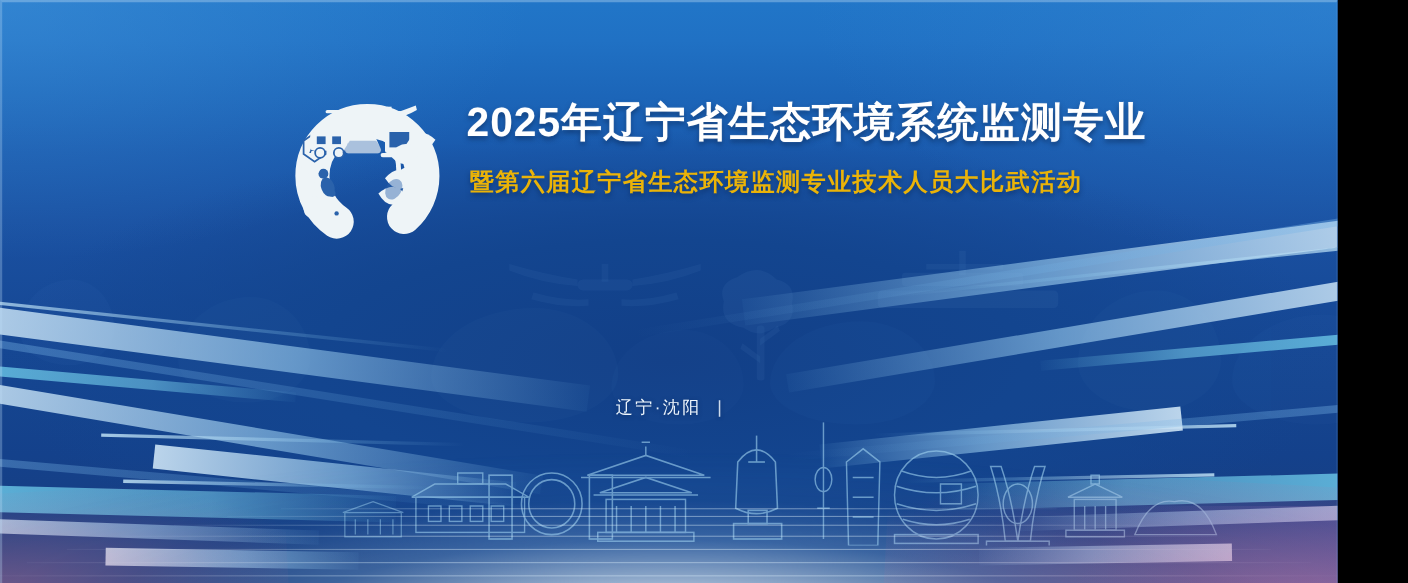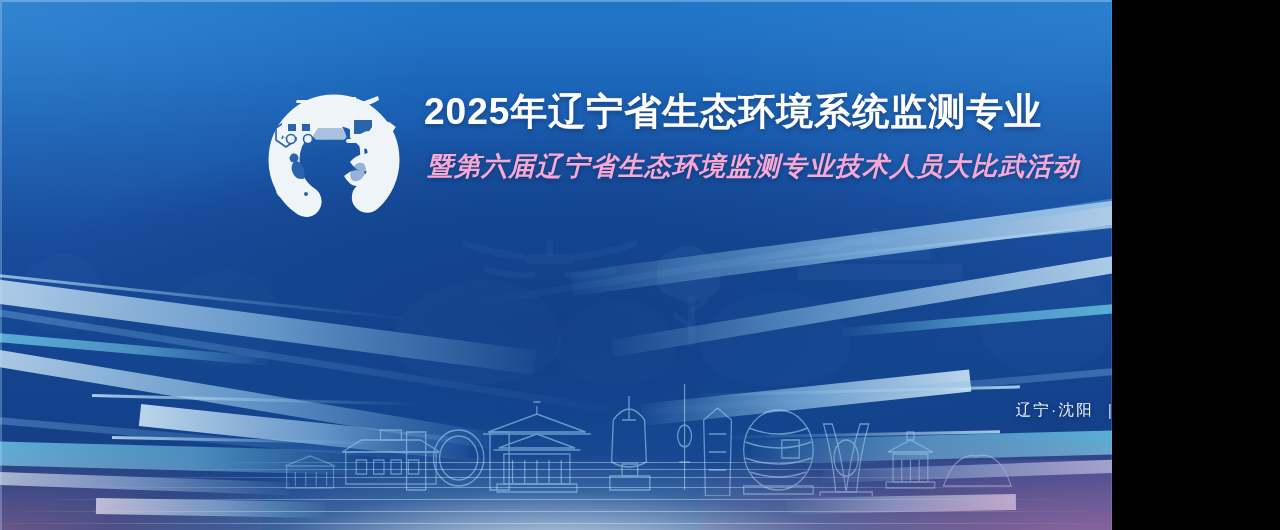--- a/index.html
+++ b/index.html
@@ -1,21 +1,21 @@
 <!DOCTYPE html>
 <html><head>
 <meta charset="utf-8">
 <style>
   html, body {
     margin: 0; padding: 0;
     background: #000;
   }
   #stage {
     position: relative;
-    width: 1112px;
+    width: 1216px;
     height: 530px;
     overflow: hidden;
     font-family: "Liberation Sans", "DejaVu Sans", sans-serif;
     background: #1a4f9e;
   }
 
   
   .bg-base {
     position: absolute; inset: 0;
     background:
@@ -123,44 +123,42 @@
   .title-line {
     color: #ffffff;
     font-weight: bold;
     font-size: 37px;
     line-height: 47px;
     letter-spacing: 1px;
     white-space: nowrap;
     text-shadow: 0 2px 5px rgba(7,34,78,.55), 0 0 1px rgba(255,255,255,.5);
   }
   .subtitle-line {
-    color: #f9a8d4;
+    color: #eab308;
     font-weight: bold;
-    font-size: 26px;
+    font-size: 22px;
     line-height: 34px;
     letter-spacing: 1.2px;
     white-space: nowrap;
     margin-top: 14px;
     margin-left: 3px;
     text-shadow: 0 2px 5px rgba(7,34,78,.5);
-    font-style: italic;
   }
 
   .meta-row {
     position: absolute;
     left: 0; right: 0; top: 360px;
     display: flex;
-    justify-content: flex-end;
+    justify-content: center;
     align-items: center;
     gap: 14px;
     color: #eef6fd;
     font-size: 15.5px;
     letter-spacing: 2.2px;
     text-shadow: 0 1px 4px rgba(7,34,78,.6);
-    margin-top: 40px;
   }
   .meta-sep { opacity: .85; font-size: 16px; letter-spacing: 0; }
 
   
   .frame {
     position:absolute; inset:0;
     border-top: 2px solid rgba(190,220,245,.38);
     border-left: 2px solid rgba(190,220,245,.30);
     border-right: 1px solid rgba(150,195,235,.18);
     pointer-events:none;

